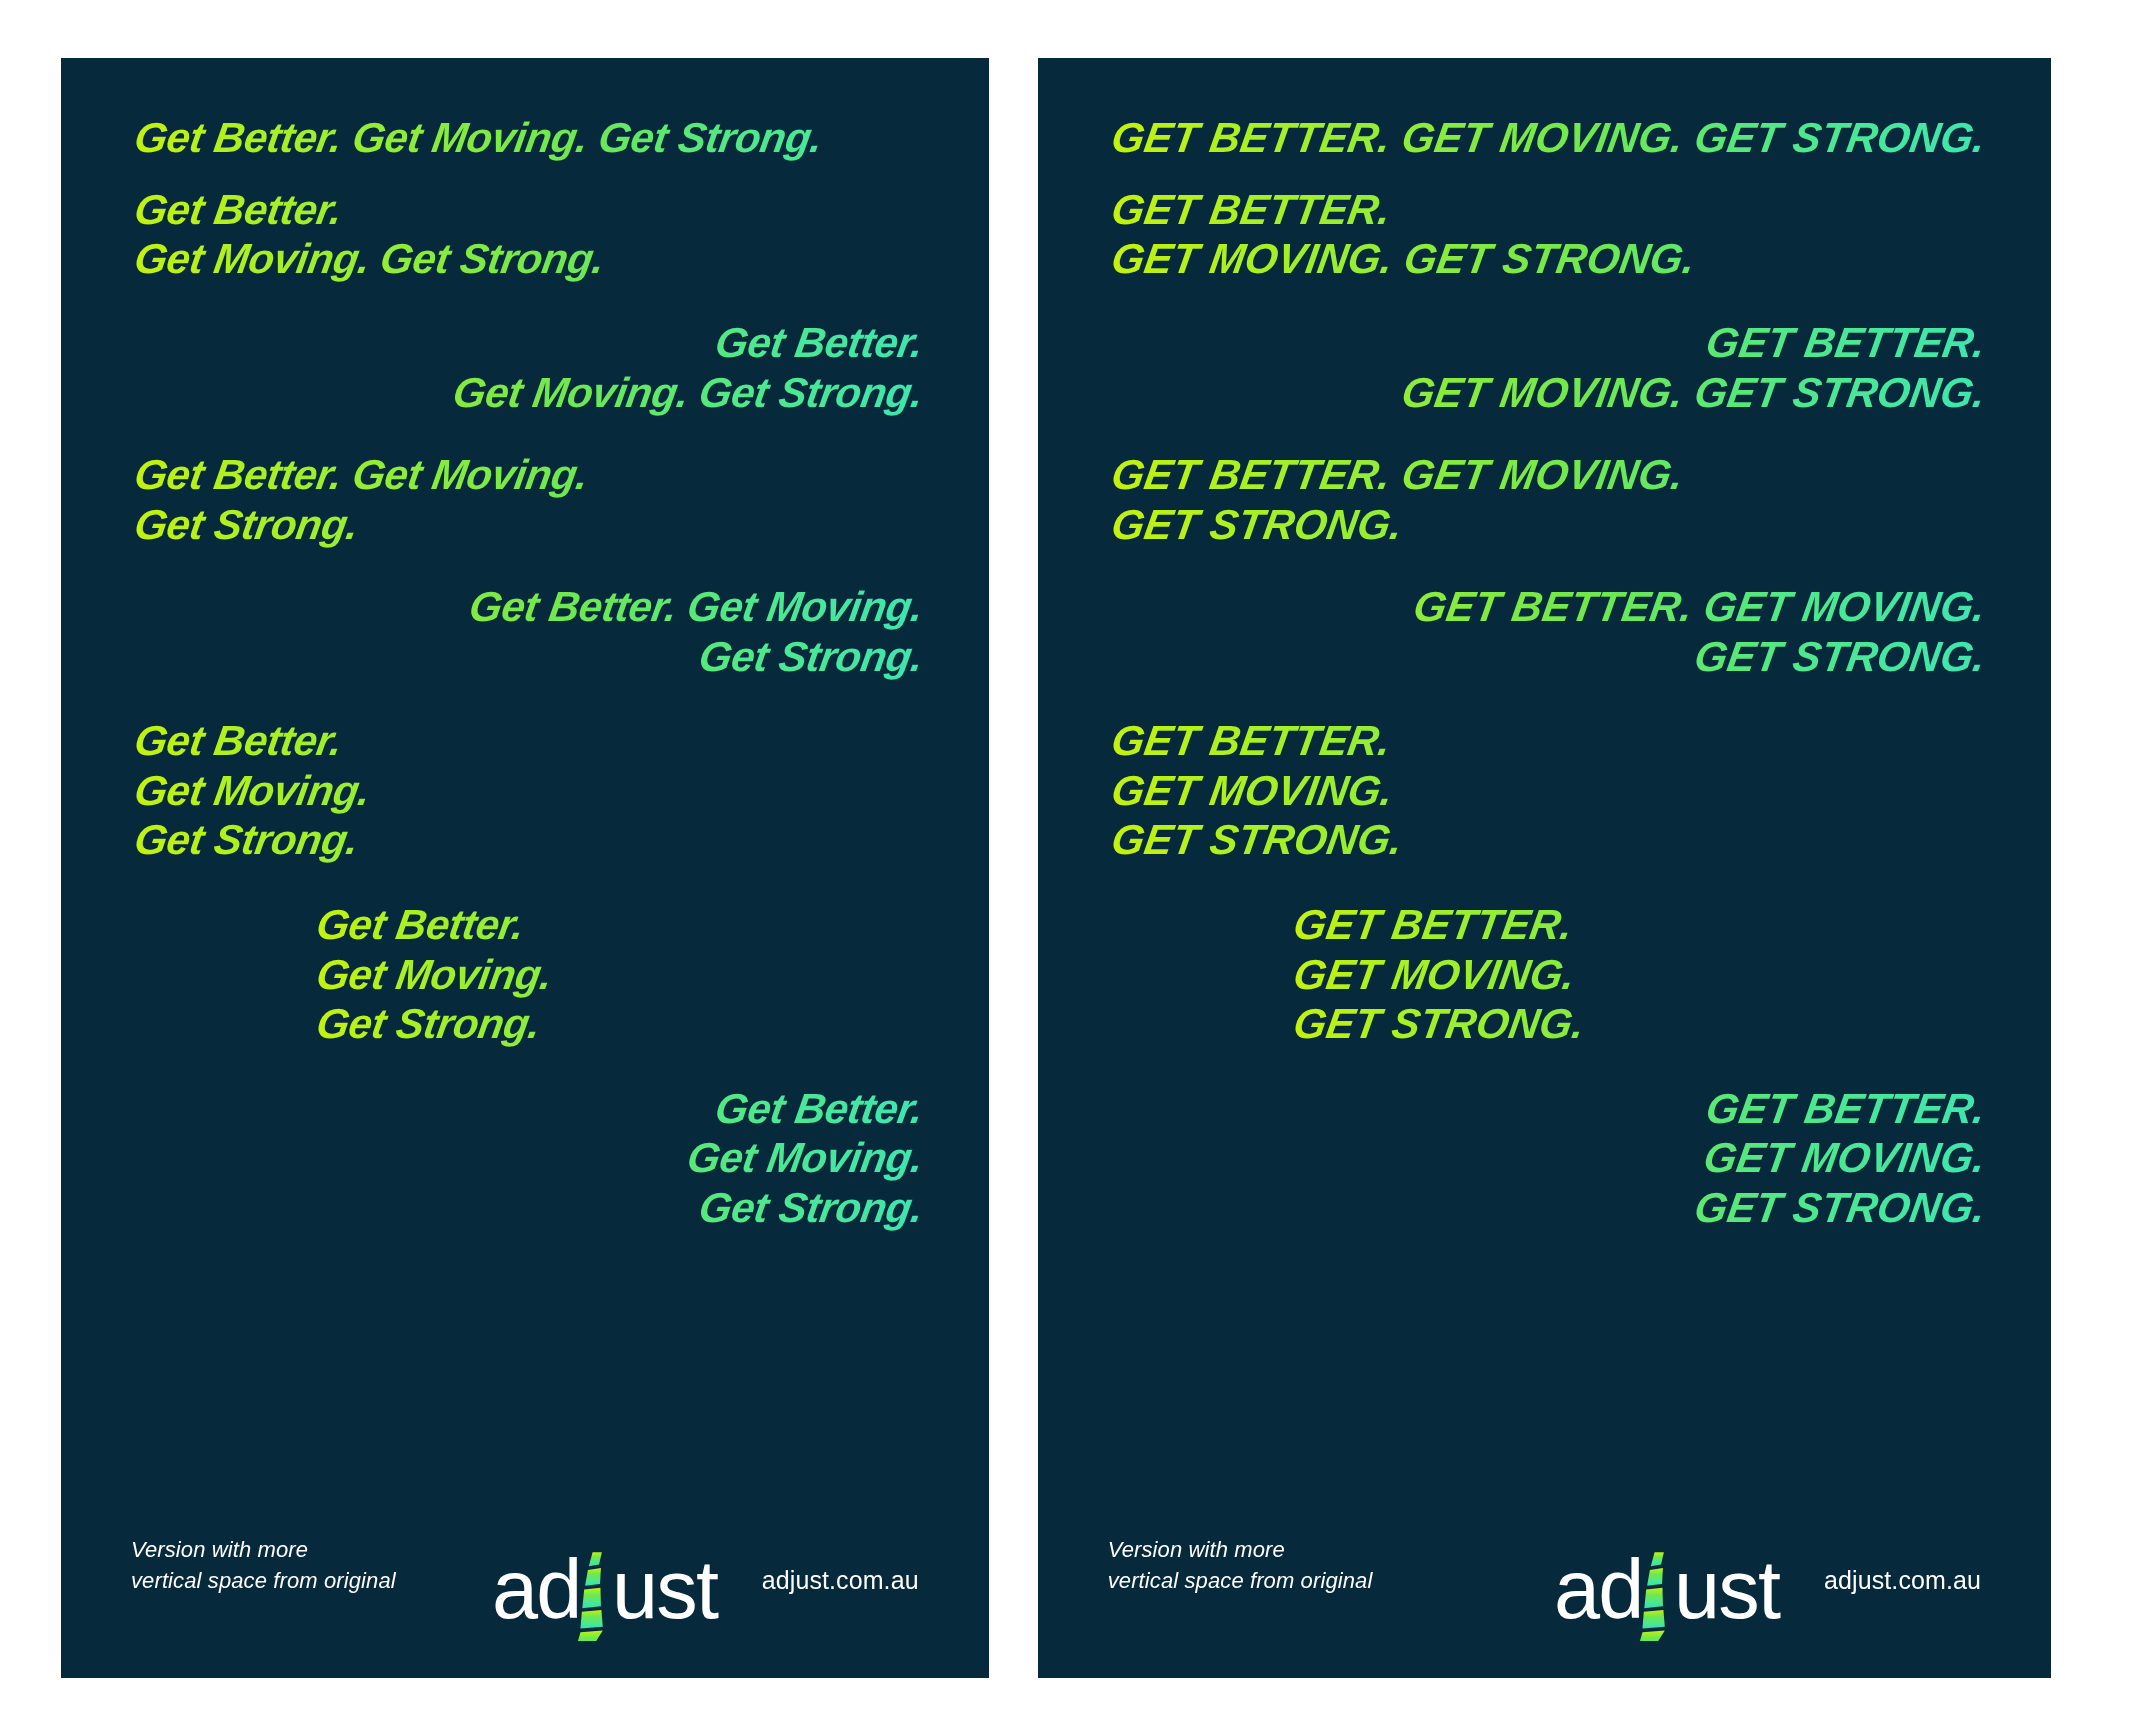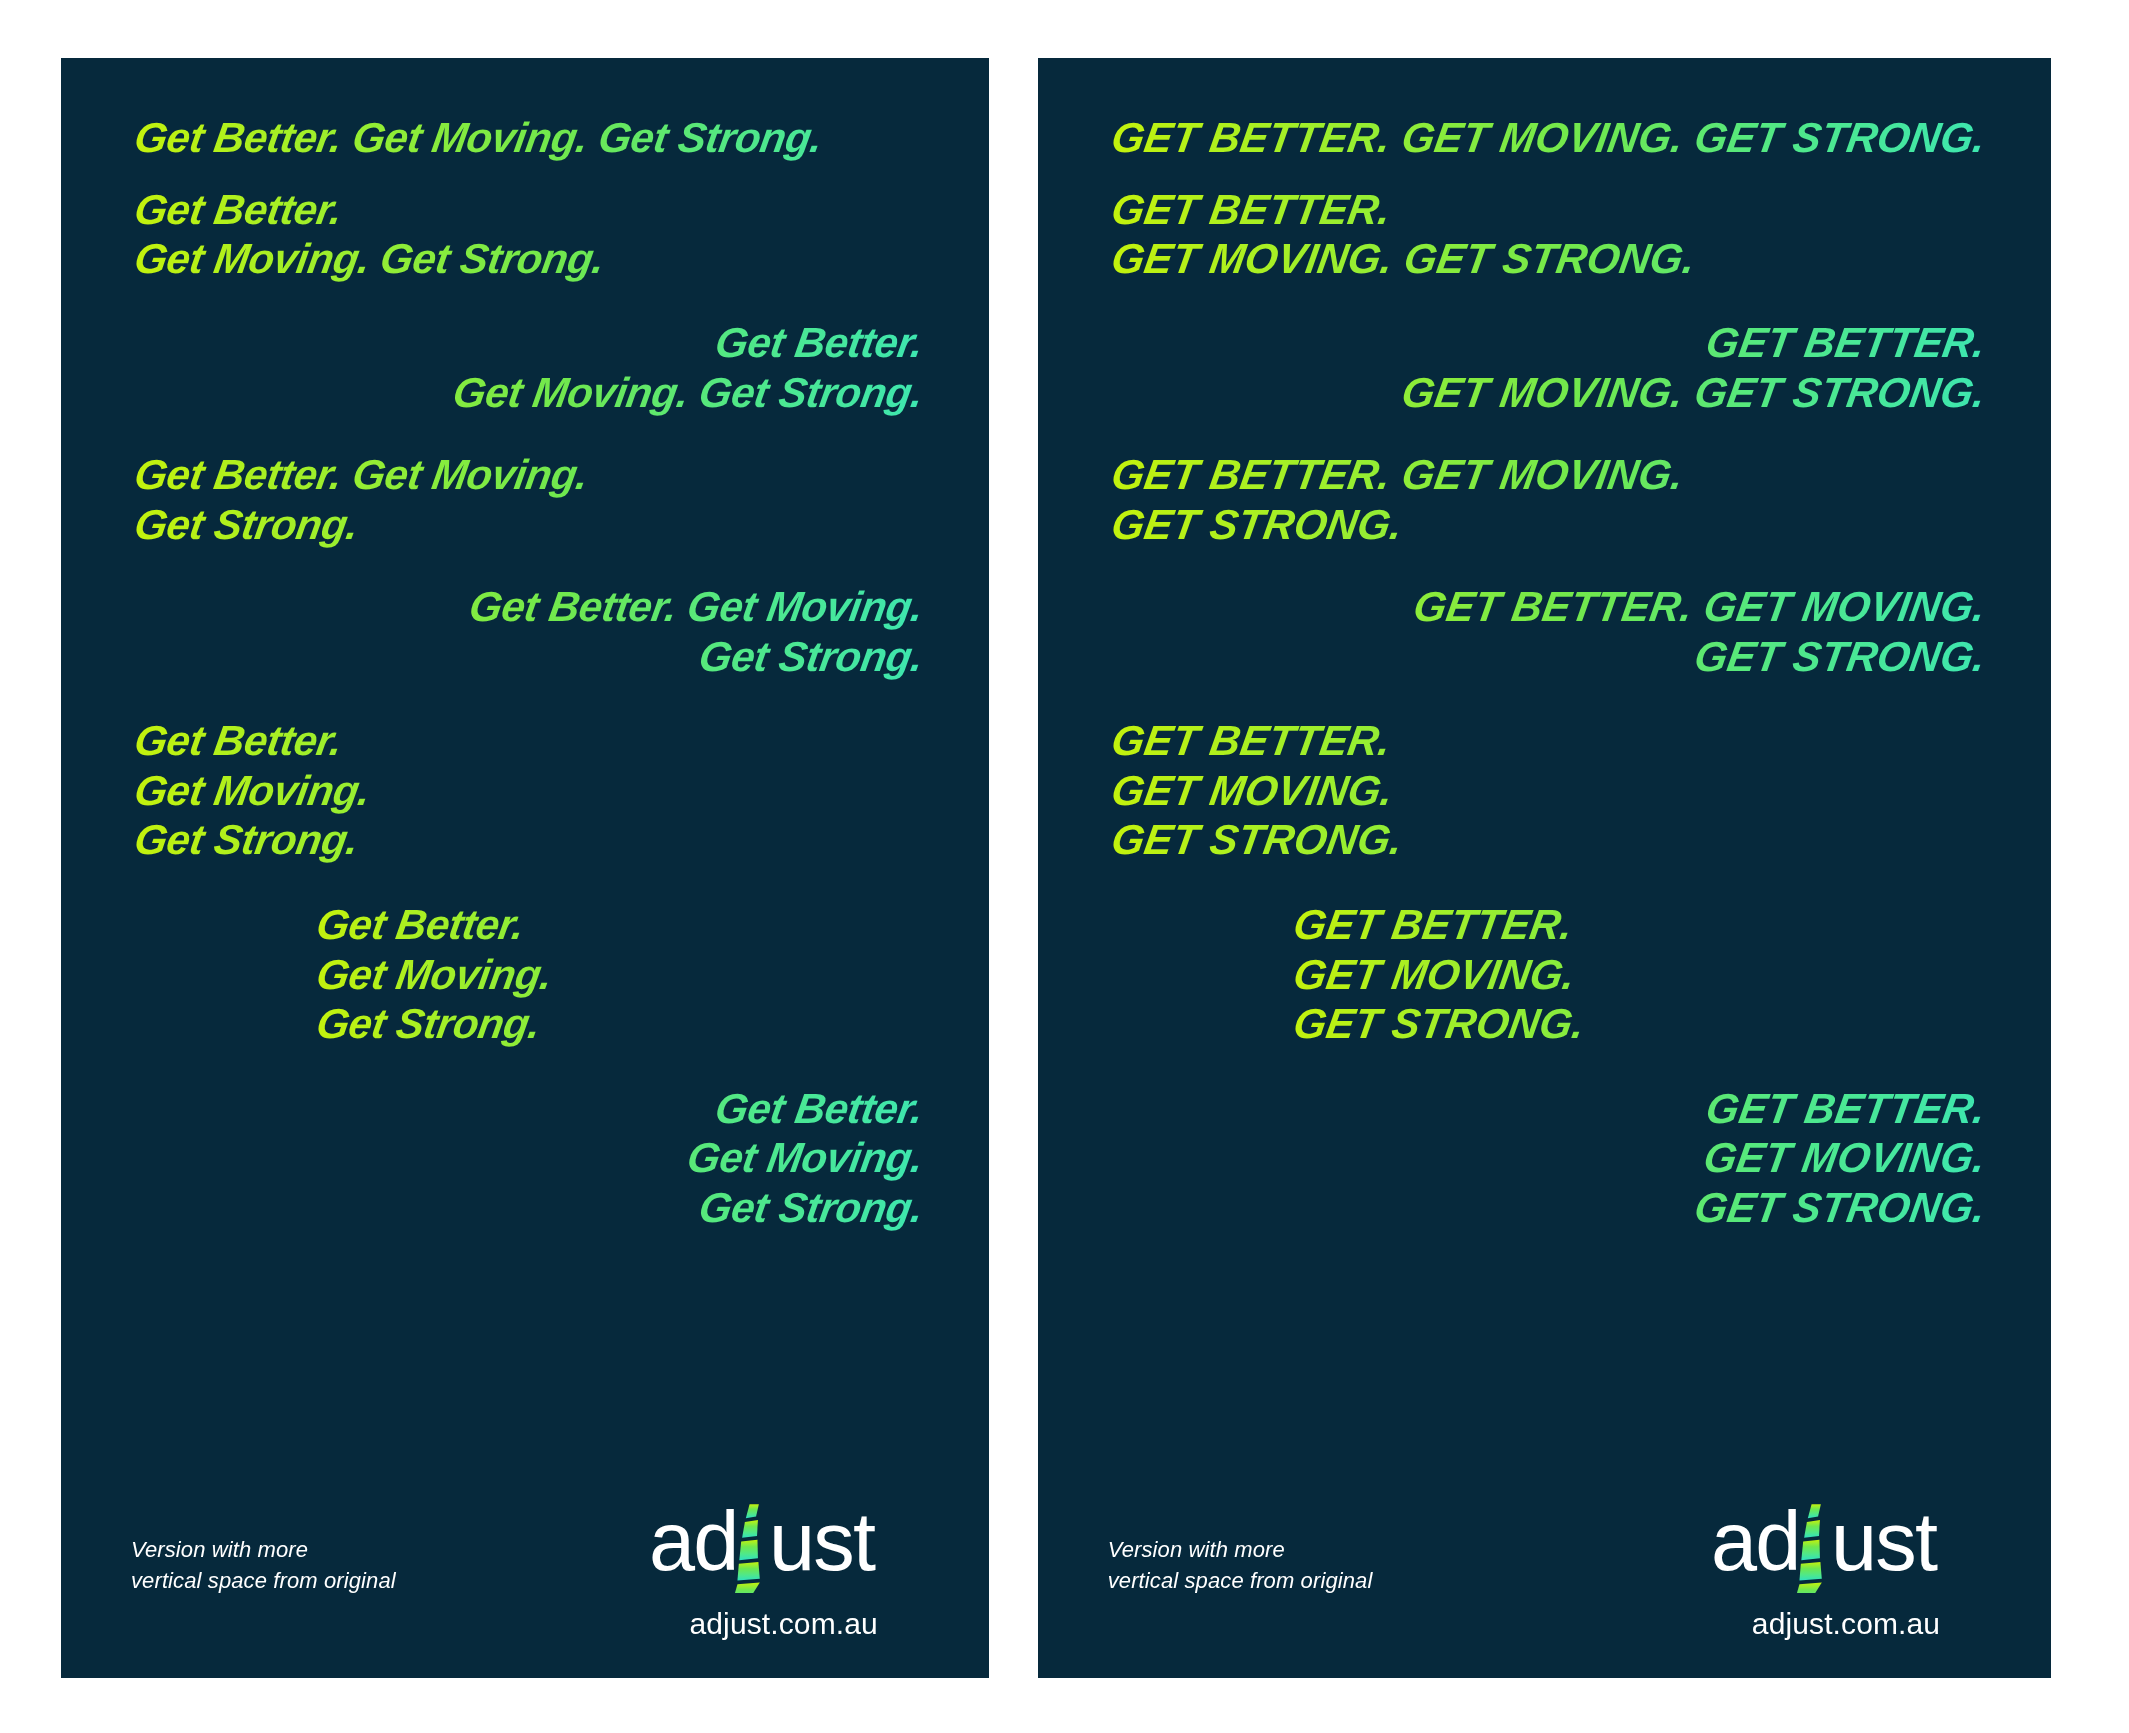--- a/index.html
+++ b/index.html
@@ -88,35 +88,33 @@
     line-height:1.42;
     font-style:italic;
     font-weight:300;
     white-space:pre-line;
     letter-spacing:0.005em;
     padding-bottom:45px;
   }
 
   .brand{
     display:flex;
-    flex-direction:column;
-    align-items:center;
   }
 
   .wordmark{
     position:relative;
     display:block;
     height:89px;
     width:270px;
   }
   .wordmark svg{display:block;width:100%;height:100%;}
 
   .domain{
     color:#ffffff;
-    font-size:30px;
+    font-size:25px;
     font-weight:300;
     letter-spacing:0.004em;
     margin-top:14px;
     white-space:nowrap;
   }
 </style>
 </head>
 <body>
 
 <div class="sheet">

